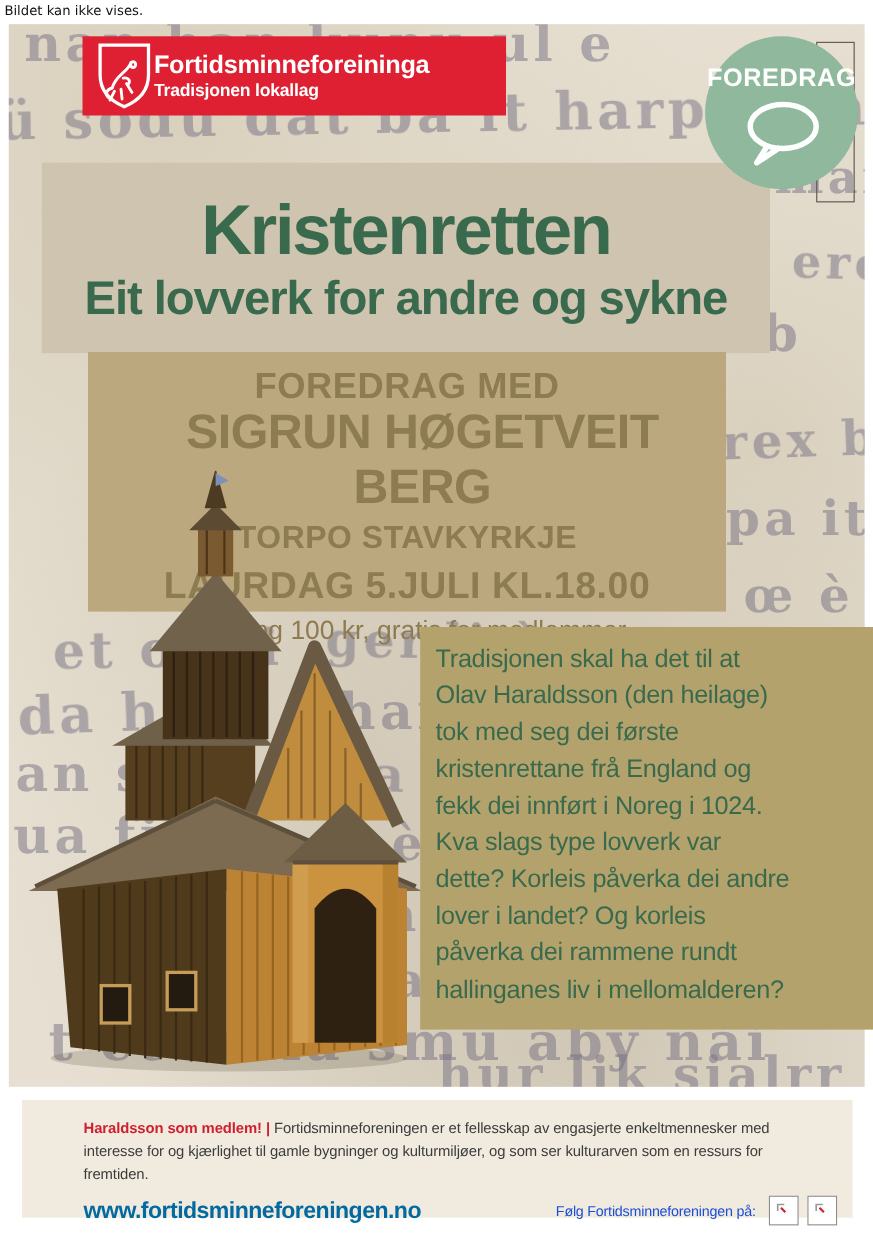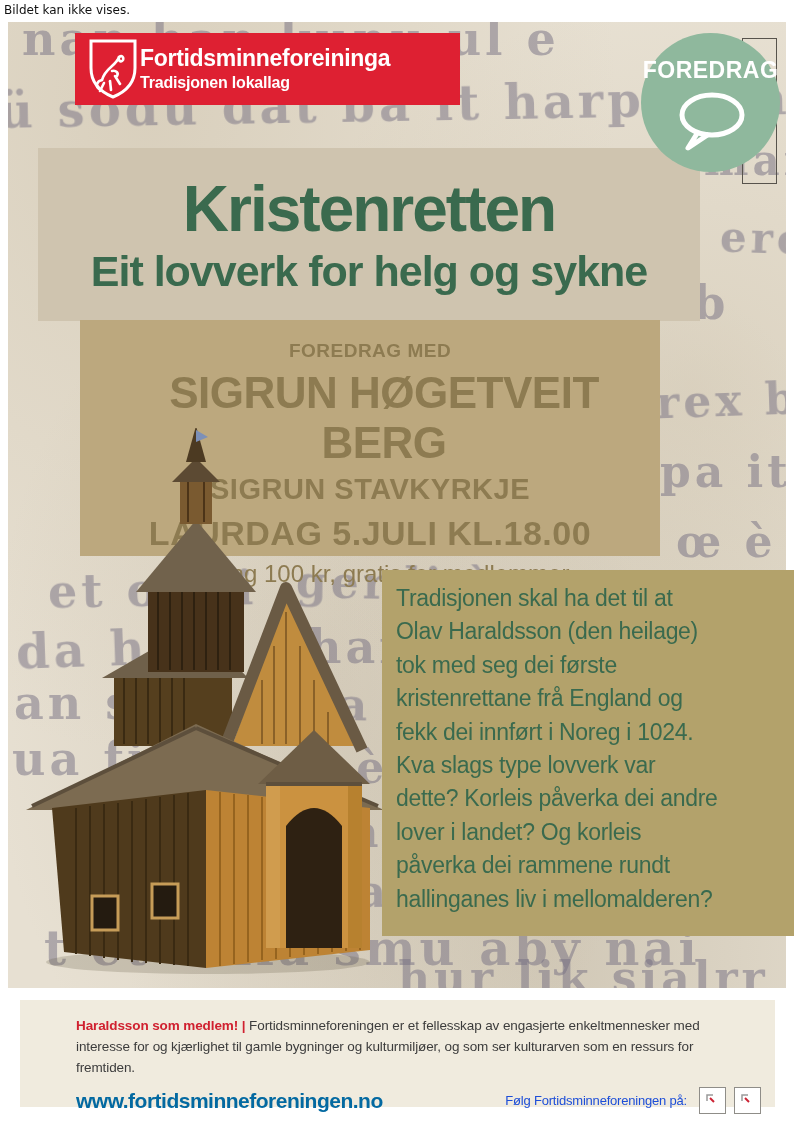--- a/index.html
+++ b/index.html
@@ -56,21 +56,21 @@
     z-index:3;display:flex;flex-direction:column;align-items:center;justify-content:center;
     text-align:center;color:#3A6A4E;
   }
   .title-main{font-size:64px;font-weight:700;letter-spacing:-2px;line-height:70px;}
   .title-sub{font-size:43px;font-weight:700;letter-spacing:-1px;line-height:50px;margin-top:2px;}
   
   .event-box{
     position:absolute;left:80px;top:320px;width:580px;height:236px;background:#BCA87E;
     z-index:3;text-align:center;color:#8D7B51;padding-top:14px;box-sizing:border-box;
   }
-  .ev-1{font-size:19px;font-weight:700;letter-spacing:.5px;line-height:34px;}
+  .ev-1{font-size:33px;font-weight:700;letter-spacing:.5px;line-height:34px;}
   .ev-2{font-size:44px;font-weight:700;letter-spacing:-.5px;line-height:50px;margin-left:28px;}
   .ev-3{font-size:29px;font-weight:700;letter-spacing:.5px;line-height:42px;}
   .ev-4{font-size:34px;font-weight:700;letter-spacing:.5px;line-height:46px;}
   .ev-5{font-size:24px;font-weight:400;line-height:36px;}
   
   .desc-box{
     position:absolute;left:382px;top:570px;width:444px;height:366px;background:#B3A26B;
     z-index:6;box-sizing:border-box;padding:12px 12px 0 14px;
     color:#3A6A4E;font-size:23px;line-height:33.4px;letter-spacing:-.3px;
     white-space:pre-line;font-weight:400;
@@ -147,27 +147,27 @@
 <div class="badge">
   <div class="badge-label">FOREDRAG</div>
   <svg width="74" height="62" viewBox="0 0 74 62">
     <ellipse cx="38" cy="24" rx="30" ry="20" fill="none" stroke="#ffffff" stroke-width="5"></ellipse>
     <path d="M24,41 L14,57 L35,43" fill="none" stroke="#ffffff" stroke-width="5" stroke-linejoin="round"></path>
   </svg>
 </div>
 
 <div class="title-box">
   <div class="title-main">Kristenretten</div>
-  <div class="title-sub">Eit lovverk for helg og sykne</div>
+  <div class="title-sub">Eit lovverk for andre og sykne</div>
 </div>
 
 <div class="event-box">
   <div class="ev-1">FOREDRAG MED</div>
   <div class="ev-2">SIGRUN HØGETVEIT BERG</div>
-  <div class="ev-3">SIGRUN STAVKYRKJE</div>
+  <div class="ev-3">TORPO STAVKYRKJE</div>
   <div class="ev-4">LAURDAG 5.JULI KL.18.00</div>
   <div class="ev-5">Inngang 100 kr, gratis for medlemmer</div>
 </div>
 
 <svg class="church" viewBox="0 0 372 560">
   <ellipse cx="190" cy="534" rx="162" ry="12" fill="rgba(90,80,60,0.22)"></ellipse>
 
   <polygon points="96,318 96,246 214,246 214,318" fill="#553F1E"></polygon>
   <g stroke="#3a2a12" stroke-width="2">
     <line x1="106" y1="248" x2="106" y2="316"></line>

